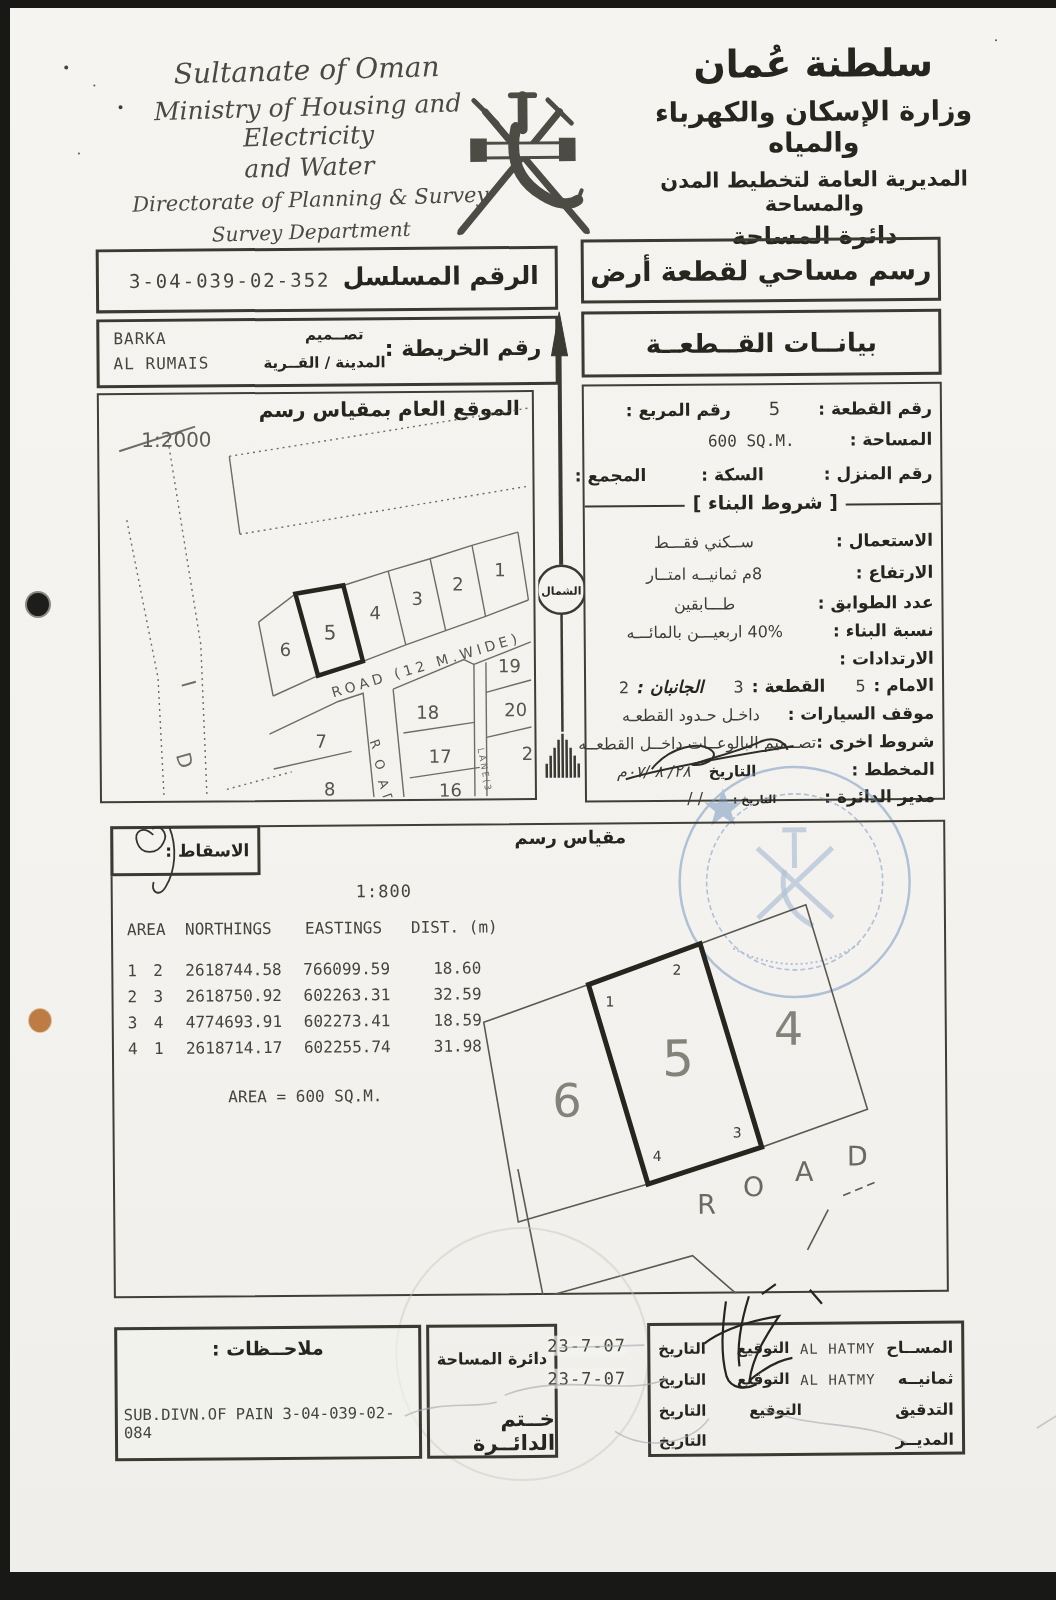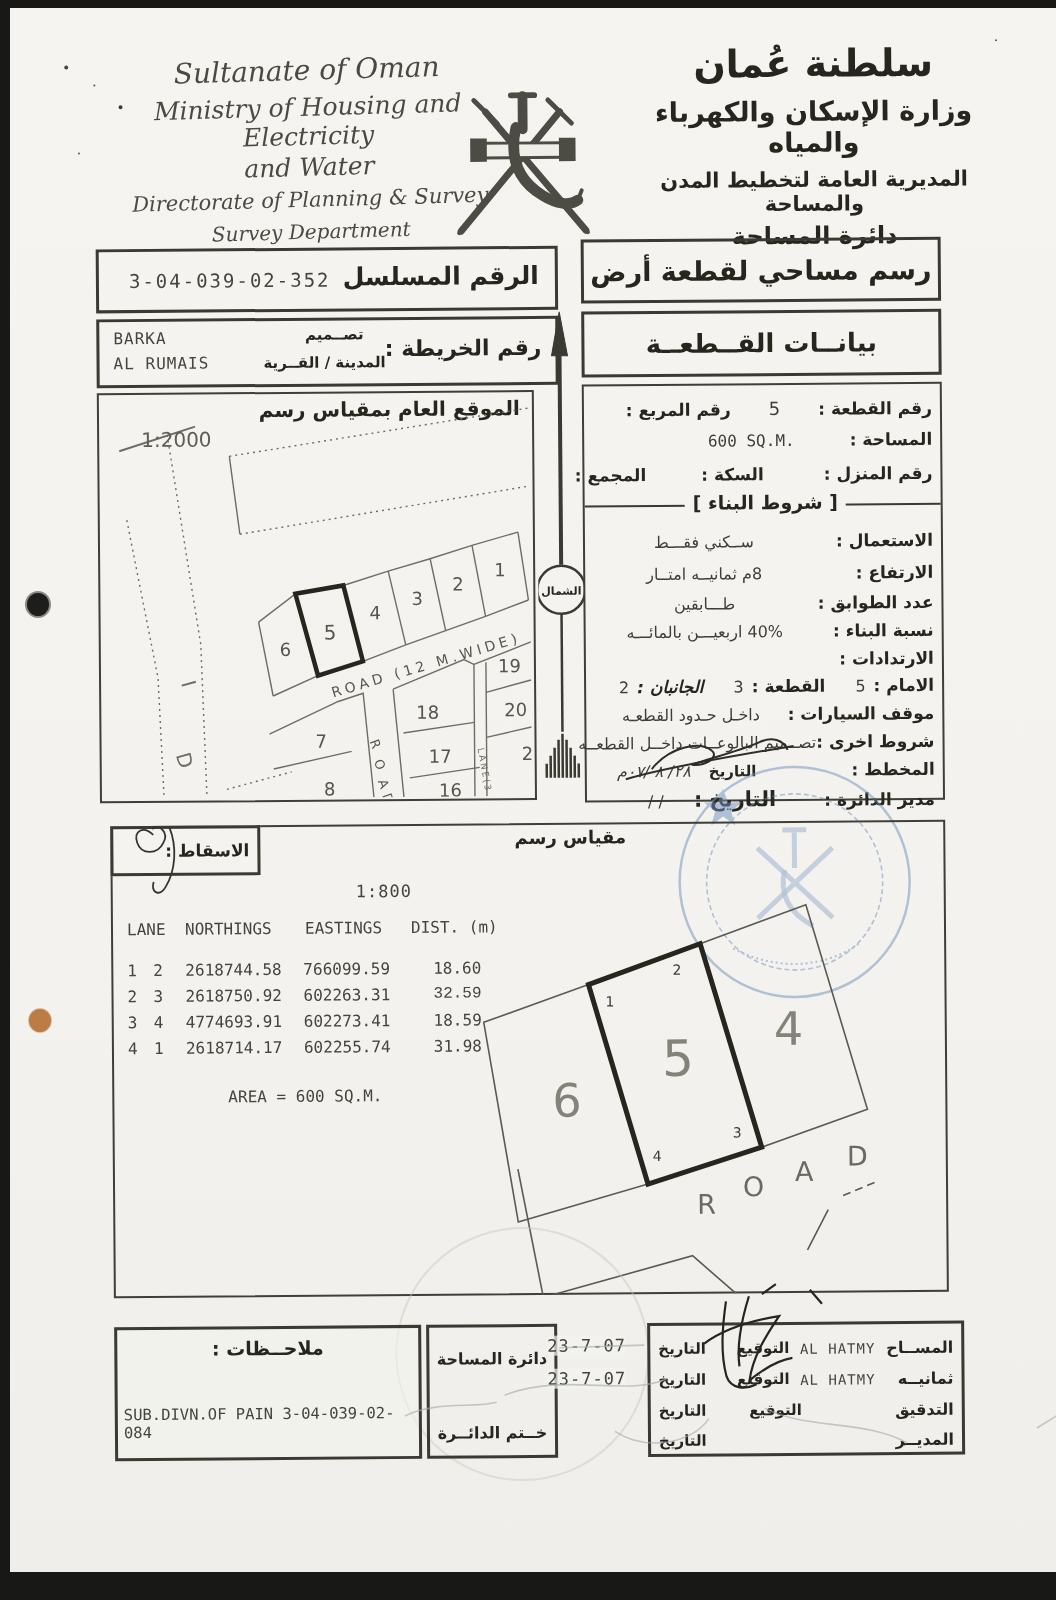--- a/index.html
+++ b/index.html
@@ -240,58 +240,58 @@
         <span class="lbl">شروط اخرى :</span>
         <span class="val" style="flex:1;text-align:center;">تصــميم البالوعــات داخــل القطعــه</span>
       </div>
       <div class="row-rtl" style="top:375px;">
         <span class="lbl">المخطط :</span>
         <span class="lbl" style="margin-right:95px;font-size:15px;">التاريخ</span>
         <span class="val" style="margin-right:18px;font-style:italic;">٢٨/ ٨ /٠٧م</span>
       </div>
       <div class="row-rtl" style="top:402px;">
         <span class="lbl">مدير الدائرة :</span>
-        <span class="lbl" style="margin-right:48px;font-size:21px;">التاريخ :</span>
+        <span class="lbl" style="margin-right:48px;font-size:11px;">التاريخ :</span>
         <span class="val" style="margin-right:30px;">/   /</span>
       </div>
     </div>
 
     <svg class="abs" style="left:672px;top:760px;width:245px;height:248px;opacity:.5;" viewBox="0 0 245 248">
       <g stroke="#6f90bd" fill="none">
         <circle cx="122" cy="124" r="115" stroke-width="2.5"></circle>
         <circle cx="122" cy="124" r="88" stroke-width="1.6" stroke-dasharray="5,3"></circle>
         <path d="M 85,90 L 160,160 M 160,90 L 85,160" stroke-width="5" opacity=".7"></path>
         <path d="M 122,70 v 40 M 110,72 h 24 M 112,112 c -6,26 6,44 28,56" stroke-width="5" opacity=".7"></path>
         <path d="M 60,190 c 40,22 90,22 126,-4" stroke-width="2" stroke-dasharray="2,3"></path>
       </g>
       <polygon points="51,30 56,44 70,44 59,53 63,67 51,58 39,67 43,53 32,44 46,44" fill="#6f90bd"></polygon>
     </svg>
 
     <div class="box-light" style="left:110px;top:823px;width:835px;height:472px;">
       <span class="abs cad" style="left:243px;top:55px;font-size:17px;letter-spacing:1px;">1:800</span>
 
       <div class="abs cad" style="left:14px;top:92px;font-size:16px;">
         <div style="display:grid;grid-template-columns:58px 120px 106px 96px;">
-          <span>LANE</span>
+          <span>AREA</span>
           <span>NORTHINGS</span>
           <span>EASTINGS</span>
           <span>DIST.  (m)</span>
         </div>
         <div style="height:22px;"></div>
         <div style="display:grid;grid-template-columns:26px 32px 118px 108px 70px;row-gap:7px;">
           <span>1</span>
             <span>2</span>
             <span>2618744.58</span>
             <span>766099.59</span>
             <span style="text-align:right;">18.60</span>
           <span>2</span>
             <span>3</span>
             <span>2618750.92</span>
             <span>602263.31</span>
-            <span style="text-align:right;font-family:Liberation Mono, monospace;">32.59</span>
+            <span style="text-align:right;">32.59</span>
           <span>3</span>
             <span>4</span>
             <span>4774693.91</span>
             <span>602273.41</span>
             <span style="text-align:right;">18.59</span>
           <span>4</span>
             <span>1</span>
             <span>2618714.17</span>
             <span>602255.74</span>
             <span style="text-align:right;">31.98</span>
@@ -339,21 +339,21 @@
 
     <div class="abs" style="left:391px;top:1227px;width:250px;height:250px;border:2px solid #c6c6bd;border-radius:50%;opacity:.45;"></div>
 
     <div class="box" style="left:110px;top:1324px;width:307px;height:134px;background:rgba(244,243,239,.6);">
       <span class="abs ar b" style="left:0;right:0;top:8px;text-align:center;font-size:19px;">ملاحــظات :</span>
       <span class="abs cad" style="left:6px;top:76px;font-size:15.5px;">SUB.DIVN.OF  PAIN  3-04-039-02-084</span>
     </div>
 
     <div class="box" style="left:422px;top:1324px;width:131px;height:134px;">
       <span class="abs ar b" style="left:0;right:0;top:22px;text-align:center;font-size:16px;">دائرة المساحة</span>
-      <span class="abs ar b" style="left:0;right:0;top:96px;text-align:center;font-size:16px;">خــتم الدائــرة</span>
+      <span class="abs ar b" style="left:0;right:0;top:80px;font-size:21px;">خــتم الدائــرة</span>
     </div>
 
     <span class="abs cad" style="left:543px;top:1336px;font-size:17px;letter-spacing:1px;background:rgba(244,243,239,.7);">23-7-07</span>
     <span class="abs cad" style="left:543px;top:1369px;font-size:17px;letter-spacing:1px;background:rgba(244,243,239,.7);">23-7-07</span>
 
     <div class="box" style="left:643px;top:1324px;width:317px;height:134px;">
       <div class="abs" style="left:0;right:0;top:14px;height:24px;">
         <span class="abs ar b" style="right:8px;font-size:16px;">المســاح</span>
         <span class="abs cad" style="right:86px;top:2px;font-size:14px;letter-spacing:1px;">AL HATMY</span>
         <span class="abs ar b" style="right:172px;font-size:15px;">التوقيع</span>

